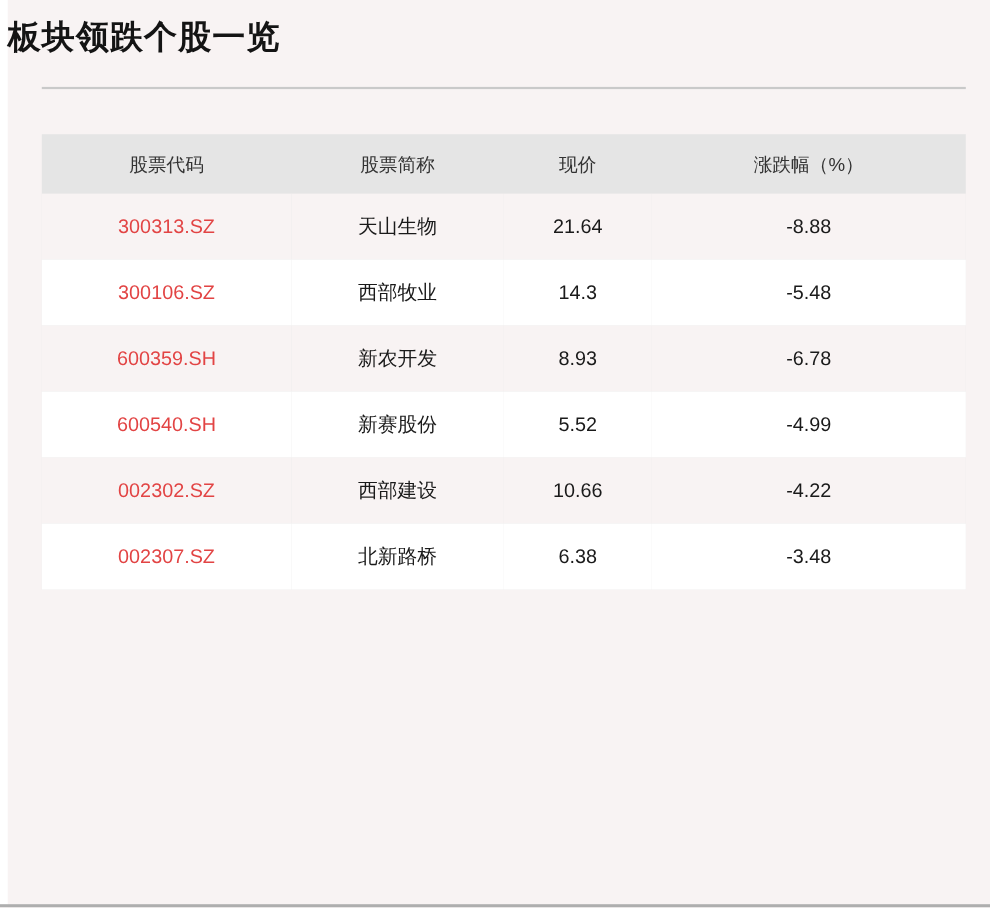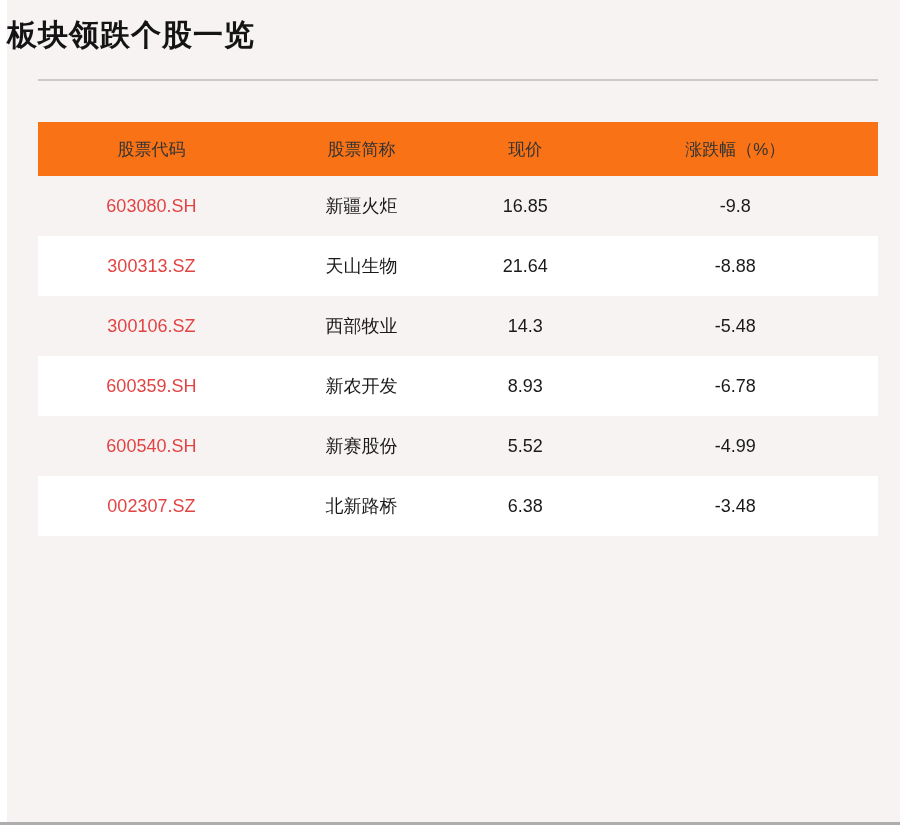--- a/index.html
+++ b/index.html
@@ -30,21 +30,21 @@
     left: 38px; top: 79px;
     width: 840px; height: 2px;
     background: #c9c9c9;
   }
   table.stock-table {
     position: absolute;
     left: 38px; top: 122px;
     width: 840px;
     border-collapse: collapse;
     table-layout: fixed;
-    background: #f97316;
+    background: #e5e5e5;
   }
   .stock-table col.c1 { width: 27%; }
   .stock-table col.c2 { width: 23%; }
   .stock-table col.c3 { width: 16%; }
   .stock-table col.c4 { width: 34%; }
   .stock-table th {
     height: 54px;
     font-size: 17px;
     font-weight: normal;
     color: #333333;
@@ -89,26 +89,20 @@
   <thead>
     <tr>
       <th>股票代码</th>
       <th>股票简称</th>
       <th>现价</th>
       <th>涨跌幅（%）</th>
     </tr>
   </thead>
   <tbody>
     <tr>
-      <td class="code">603080.SH</td>
-      <td>新疆火炬</td>
-      <td>16.85</td>
-      <td>-9.8</td>
-    </tr>
-    <tr>
       <td class="code">300313.SZ</td>
       <td>天山生物</td>
       <td>21.64</td>
       <td>-8.88</td>
     </tr>
     <tr>
       <td class="code">300106.SZ</td>
       <td>西部牧业</td>
       <td>14.3</td>
       <td>-5.48</td>
@@ -119,20 +113,26 @@
       <td>8.93</td>
       <td>-6.78</td>
     </tr>
     <tr>
       <td class="code">600540.SH</td>
       <td>新赛股份</td>
       <td>5.52</td>
       <td>-4.99</td>
     </tr>
     <tr>
+      <td class="code">002302.SZ</td>
+      <td>西部建设</td>
+      <td>10.66</td>
+      <td>-4.22</td>
+    </tr>
+    <tr>
       <td class="code">002307.SZ</td>
       <td>北新路桥</td>
       <td>6.38</td>
       <td>-3.48</td>
     </tr>
   </tbody>
 </table>
 
 <div class="bottom-rule"></div>
 

